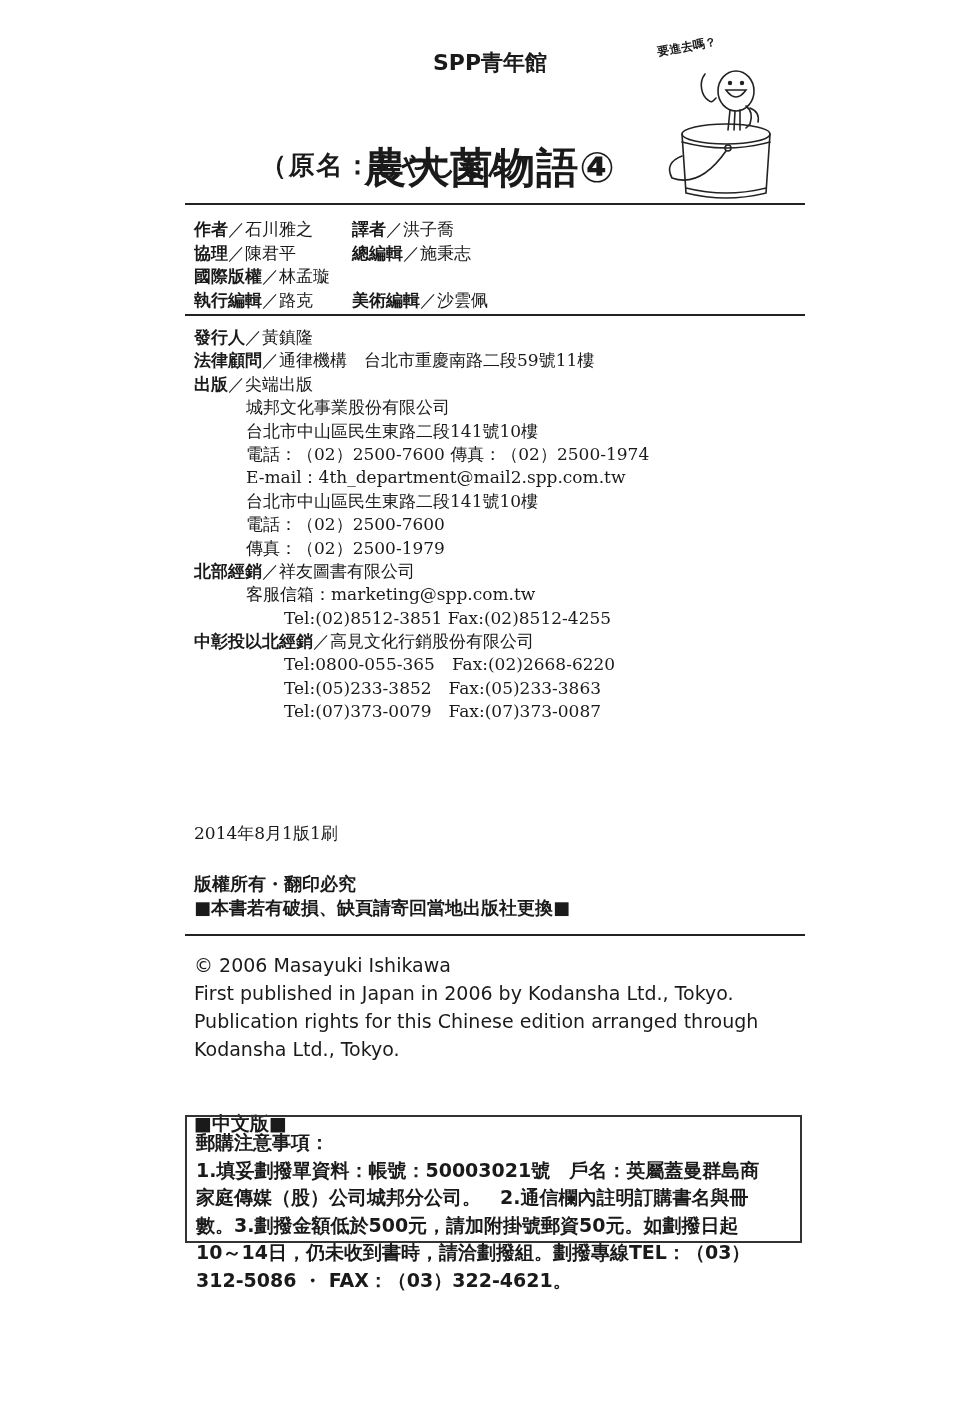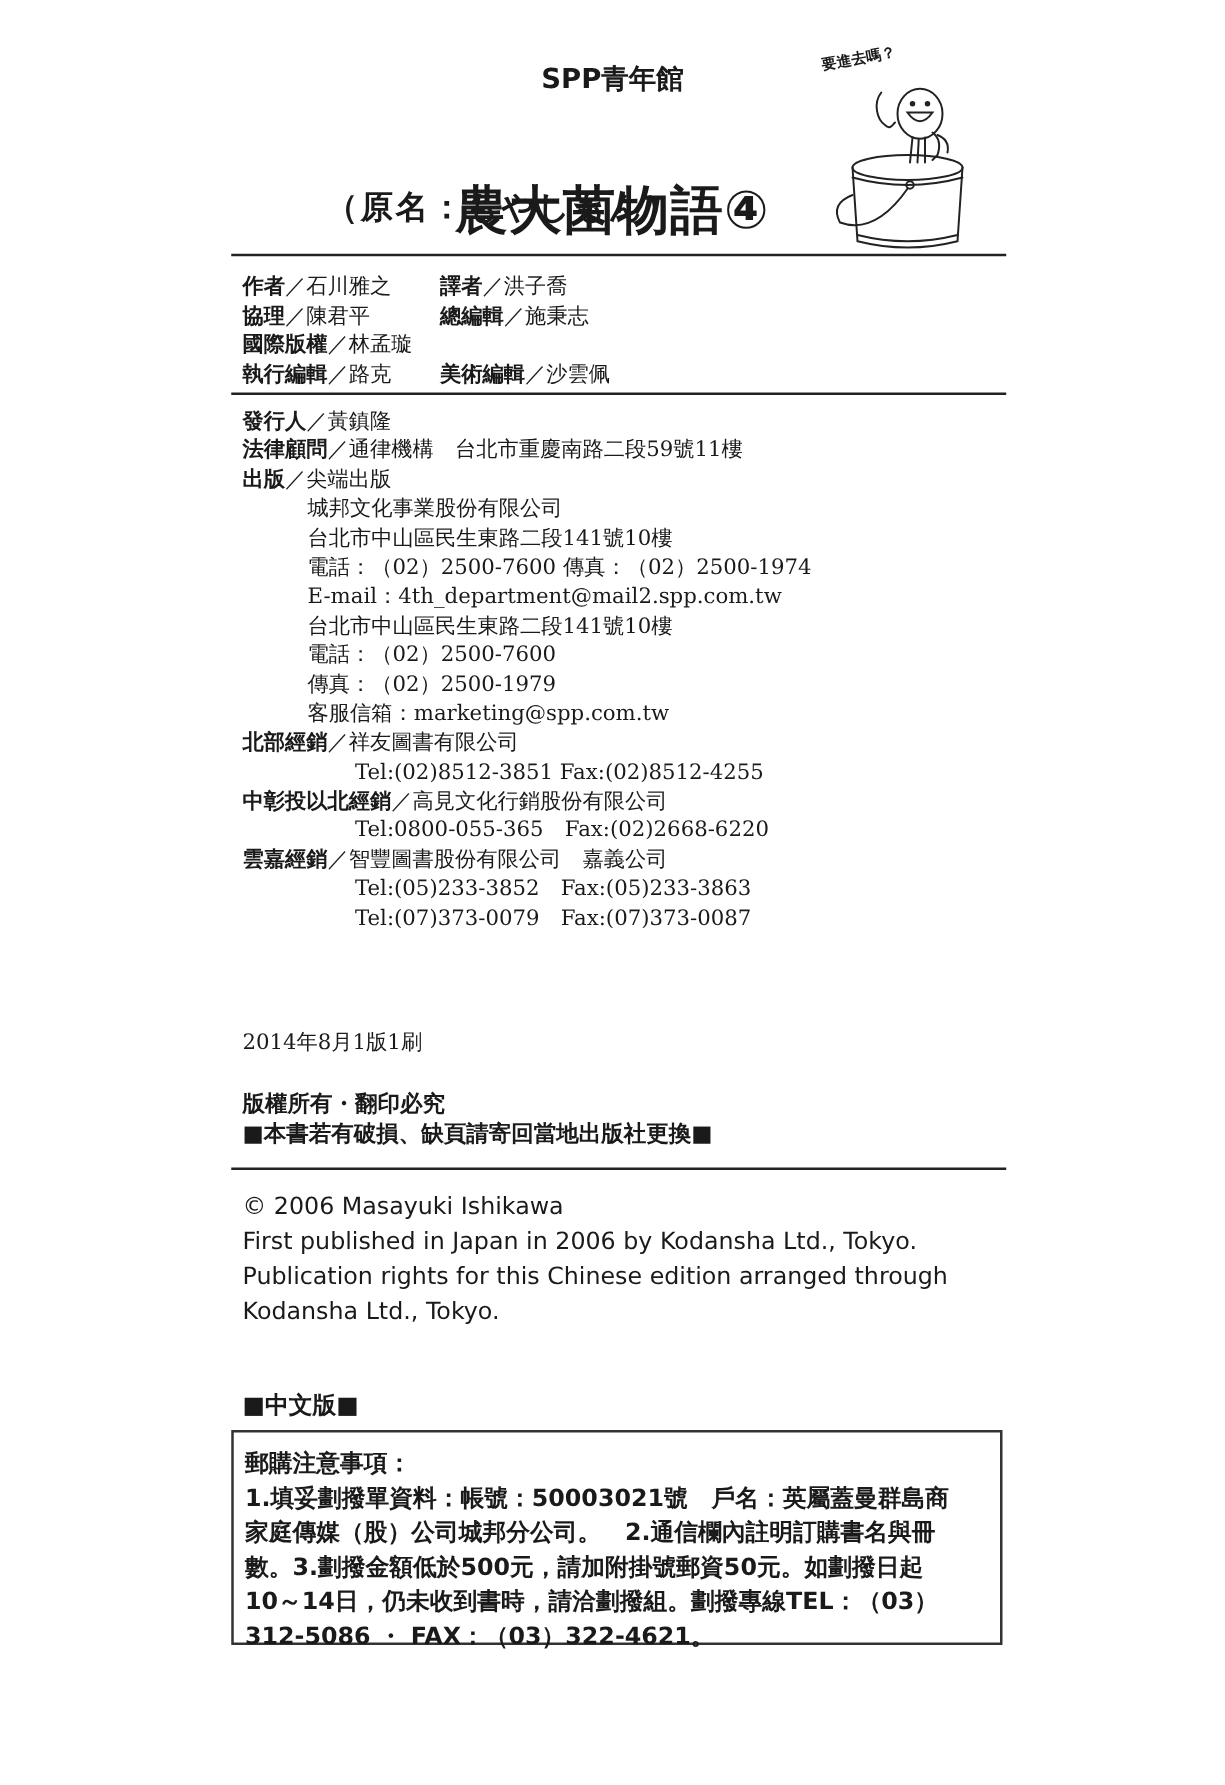--- a/index.html
+++ b/index.html
@@ -24,21 +24,21 @@
   .pub .row { height: 23.4px; }
   .ind1 { padding-left: 52px; }
   .ind2 { padding-left: 90px; }
 
   .date { left: 194px; top: 822px; font-size: 17px; }
   .rights { left: 194px; top: 872px; font-size: 18px; font-weight: bold; line-height: 24px; }
 
   .en { left: 194px; top: 951px; font-size: 19px; line-height: 28px; }
 
   .zh-ed { left: 194px; top: 1111px; font-size: 19px; font-weight: bold; }
-  .mailbox { left: 185px; top: 1144px; width: 617px; height: 172px; border: 2px solid #333; box-sizing: border-box; }
+  .mailbox { left: 185px; top: 1115px; width: 617px; height: 128px; border: 2px solid #333; box-sizing: border-box; }
   .mailbox-text { position: absolute; left: 9px; top: 12px; right: 12px; font-size: 19px; line-height: 27.5px; font-weight: bold; }
   .mailbox-text div { white-space: nowrap; }
 
   .illus { left: 650px; top: 38px; width: 130px; height: 165px; }
   .speech { left: 656px; top: 44px; font-size: 12px; font-weight: bold; transform: rotate(-10deg); transform-origin: left top; }
 </style>
 </head>
 <body>
 
 <div class="abs series sans">SPP青年館</div>
@@ -101,26 +101,25 @@
     <div class="row"><span class="lbl sans">發行人</span><span class="sans">／</span><span>黃鎮隆</span></div>
     <div class="row"><span class="lbl sans">法律顧問</span><span class="sans">／</span><span>通律機構　台北市重慶南路二段59號11樓</span></div>
     <div class="row"><span class="lbl sans">出版</span><span class="sans">／</span><span>尖端出版</span></div>
     <div class="row ind1"><span>城邦文化事業股份有限公司</span></div>
     <div class="row ind1"><span>台北市中山區民生東路二段141號10樓</span></div>
     <div class="row ind1"><span>電話：（02）2500-7600 傳真：（02）2500-1974</span></div>
     <div class="row ind1"><span>E-mail：4th_department@mail2.spp.com.tw</span></div>
     <div class="row ind1"><span>台北市中山區民生東路二段141號10樓</span></div>
     <div class="row ind1"><span>電話：（02）2500-7600</span></div>
     <div class="row ind1"><span>傳真：（02）2500-1979</span></div>
+    <div class="row"><span class="lbl sans">北部經銷</span><span class="sans">／</span><span>祥友圖書有限公司</span></div>
     <div class="row ind1"><span>客服信箱：marketing@spp.com.tw</span></div>
-    <div class="row"><span class="lbl sans">北部經銷</span><span class="sans">／</span><span>祥友圖書有限公司</span></div>
     <div class="row ind2"><span>Tel:(02)8512-3851 Fax:(02)8512-4255</span></div>
     <div class="row"><span class="lbl sans">中彰投以北經銷</span><span class="sans">／</span><span>高見文化行銷股份有限公司</span></div>
     <div class="row ind2"><span>Tel:0800-055-365　Fax:(02)2668-6220</span></div>
-    <div class="row"><span class="lbl sans">雲嘉經銷</span><span class="sans">／</span><span>智豐圖書股份有限公司　嘉義公司</span></div>
     <div class="row ind2"><span>Tel:(05)233-3852　Fax:(05)233-3863</span></div>
     <div class="row ind2"><span>Tel:(07)373-0079　Fax:(07)373-0087</span></div>
   </div>
 
 <div class="abs date serif">2014年8月1版1刷</div>
 
 <div class="abs rights sans">
   <div>版權所有・翻印必究</div>
   <div>■本書若有破損、缺頁請寄回當地出版社更換■</div>
 </div>

